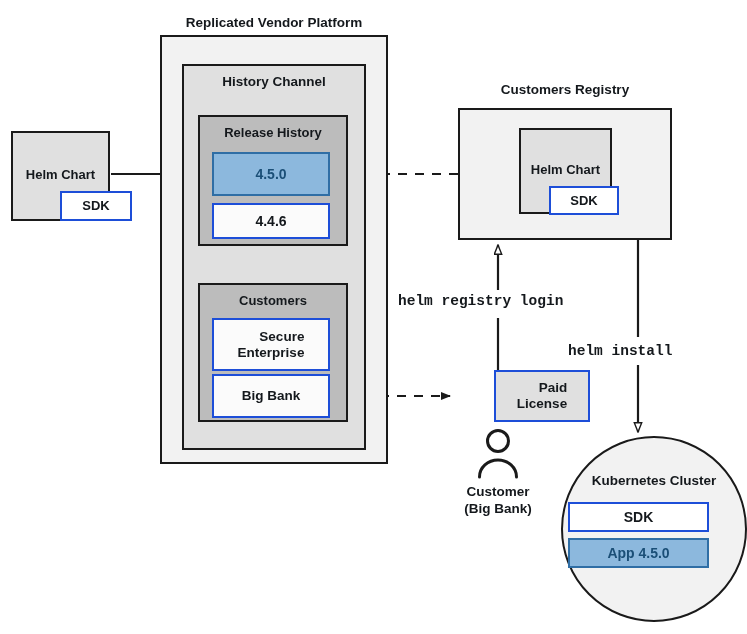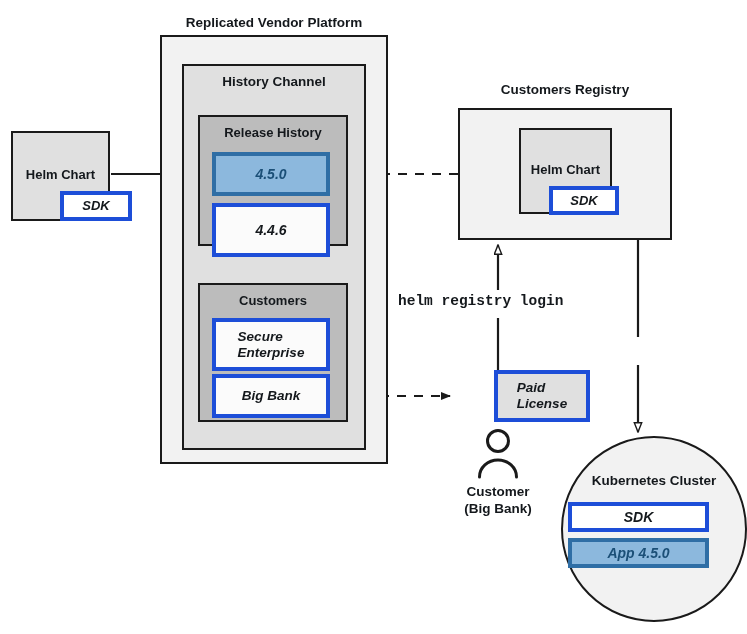--- a/index.html
+++ b/index.html
@@ -16,29 +16,28 @@
     width: 747px;
     height: 634px;
     background: #ffffff;
     overflow: hidden;
   }
 
   
   .box {
     position: absolute;
     box-sizing: border-box;
-    border: 4px solid #1d4ed8;
+    border: 2px solid #1d4ed8;
     display: flex;
     align-items: center;
     justify-content: center;
-    text-align: left;
+    text-align: right;
     font-weight: bold;
     color: #14181c;
     line-height: 1.18;
-    font-style: italic;
   }
   .box-title {
     position: absolute;
     box-sizing: border-box;
     border: 2px solid #1a1a1a;
     font-weight: bold;
     color: #14181c;
     text-align: center;
   }
   .box-title > .hdr {
@@ -141,21 +140,21 @@
   </div>
 
   <div class="box-title fill-dark" style="left:198px; top:115px; width:150px; height:131px; font-size:13px;">
     <span class="hdr">Release History</span>
   </div>
 
   <div class="box fill-blue" style="left:212px; top:152px; width:118px; height:44px; font-size:14px;">
     <span>4.5.0</span>
   </div>
 
-  <div class="box fill-white" style="left:212px; top:203px; width:118px; height:54px; font-size:14px;">
+  <div class="box fill-white" style="left:212px; top:203px; width:118px; height:36px; font-size:14px;">
     <span>4.4.6</span>
   </div>
 
   <div class="box-title fill-dark" style="left:198px; top:283px; width:150px; height:139px; font-size:13px;">
     <span class="hdr">Customers</span>
   </div>
 
   <div class="box fill-white" style="left:212px; top:318px; width:118px; height:53px; font-size:13.5px;">
     <span style="white-space:pre-line;">Secure
 Enterprise</span>
@@ -184,20 +183,21 @@
   <svg class="person" style="left:472px; top:428px;" width="52" height="52" viewBox="0 0 52 52" xmlns="http://www.w3.org/2000/svg">
     <circle cx="26" cy="13" r="10.5" fill="none" stroke="#1a1a1a" stroke-width="3"></circle>
     <path d="M7.5,49 a18.5,17 0 0 1 37,0" fill="none" stroke="#1a1a1a" stroke-width="3" stroke-linecap="round"></path>
   </svg>
   <div class="caption" style="left:436px; top:484px; width:124px; font-size:13.5px;
               line-height:1.25; white-space:pre-line;">Customer
 (Big Bank)</div>
 
   <div class="mono" style="left:398px; top:293px; width:200px; font-size:14.5px;">helm registry login</div>
 
+  <div class="mono" style="left:568px; top:343px; width:140px; font-size:14.5px;">helm install</div>
 
   <div class="circle" style="left:561px; top:436px; width:186px; height:186px;"></div>
 
   <div class="caption" style="left:561px; top:473px; width:186px; font-size:13.5px;">Kubernetes Cluster</div>
 
   <div class="box fill-pure" style="left:568px; top:502px; width:141px; height:30px; font-size:14px;">
     <span>SDK</span>
   </div>
 
   <div class="box fill-blue" style="left:568px; top:538px; width:141px; height:30px; font-size:14px;">

